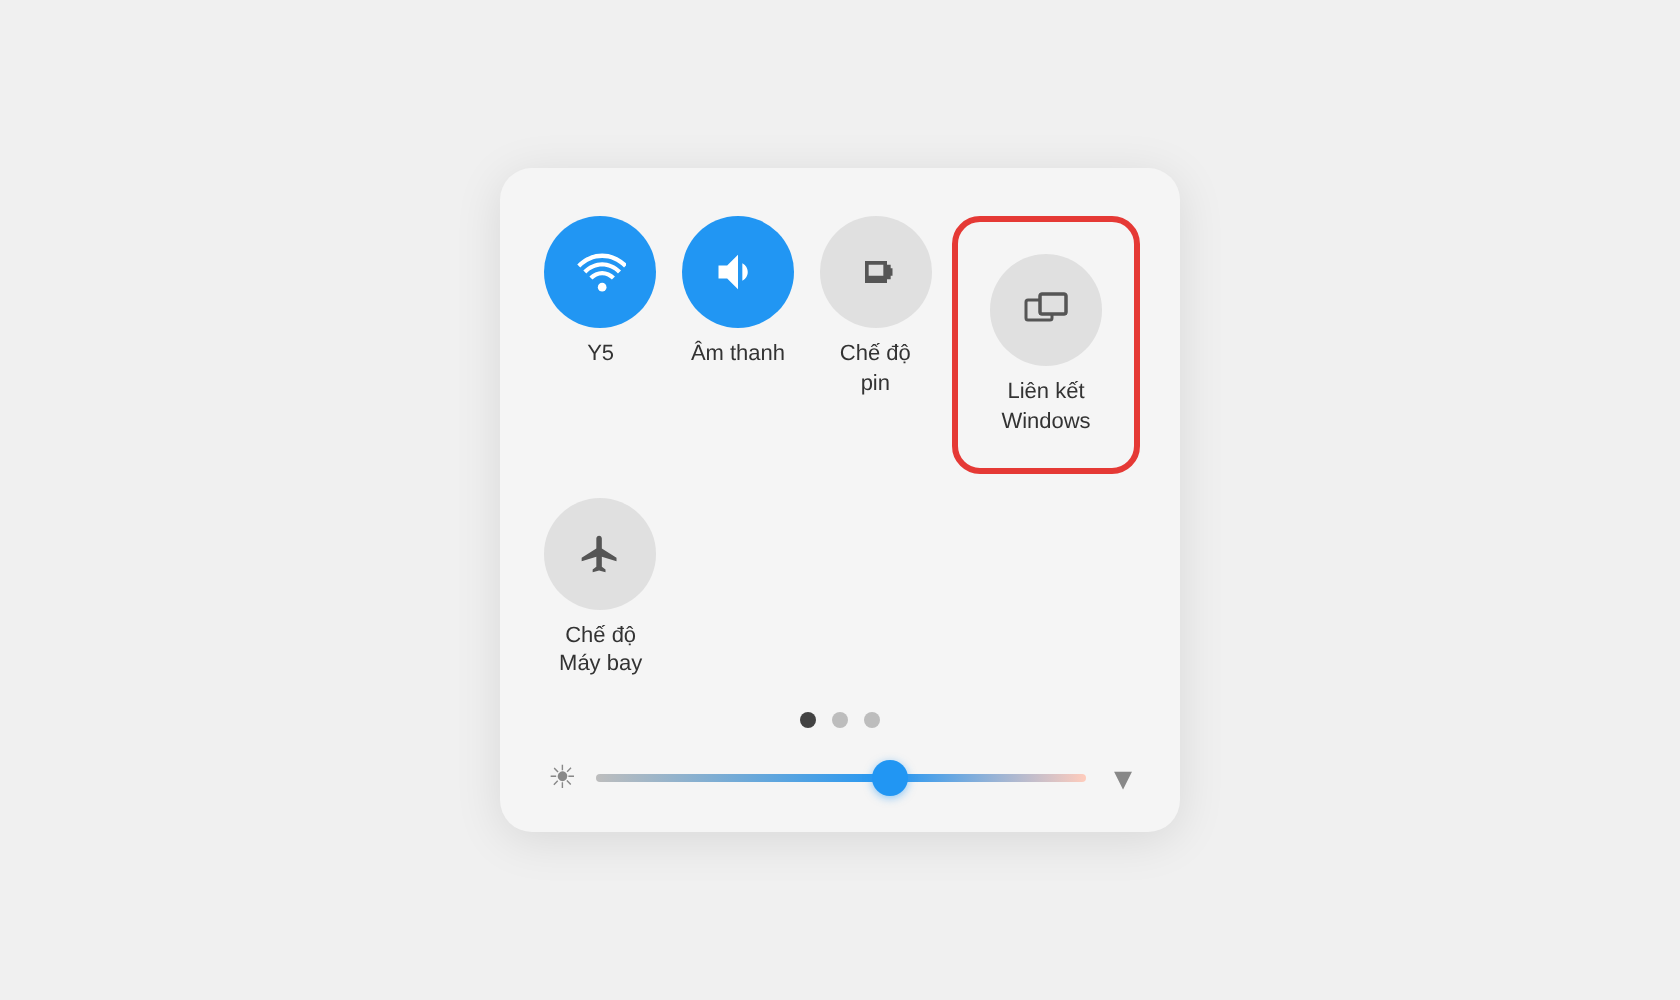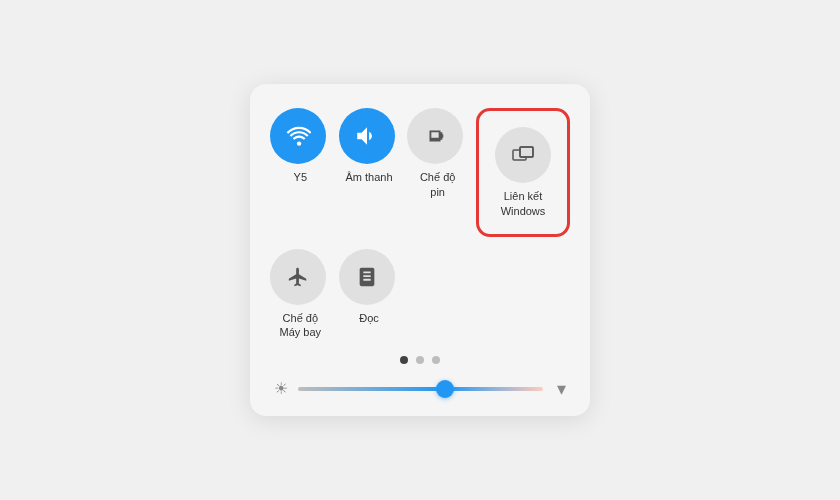--- a/index.html
+++ b/index.html
@@ -21,20 +21,21 @@
     }
     .grid {
       display: grid;
       grid-template-columns: repeat(4, 1fr);
       gap: 12px 8px;
       margin-bottom: 16px;
     }
     .tile {
       display: flex;
       flex-direction: column;
+      align-items: center;
       gap: 6px;
       cursor: pointer;
     }
     .icon-circle {
       width: 56px;
       height: 56px;
       border-radius: 50%;
       background: #e0e0e0;
       display: flex;
       align-items: center;
@@ -163,28 +164,20 @@
 
     <div class="tile">
       <div class="icon-circle">
         <svg width="22" height="22" viewBox="0 0 24 24" fill="#555">
           <path d="M21 16v-2l-8-5V3.5c0-.83-.67-1.5-1.5-1.5S10 2.67 10 3.5V9l-8 5v2l8-2.5V19l-2 1.5V22l3.5-1 3.5 1v-1.5L13 19v-5.5l8 2.5z"></path>
         </svg>
       </div>
       <span class="tile-label">Chế độ<br>Máy bay</span>
     </div>
 
-    <div class="tile">
-      <div class="icon-circle">
-        <svg width="22" height="22" viewBox="0 0 24 24" fill="#555">
-          <path d="M18 2H6c-1.1 0-2 .9-2 2v16c0 1.1.9 2 2 2h12c1.1 0 2-.9 2-2V4c0-1.1-.9-2-2-2zm-2 14H8v-2h8v2zm0-4H8v-2h8v2zm0-4H8V6h8v2z"></path>
-        </svg>
-      </div>
-      <span class="tile-label">Đọc</span>
-    </div>
 
   </div>
 
   <div class="dots">
     <div class="dot active"></div>
     <div class="dot"></div>
     <div class="dot"></div>
   </div>
 
   <div class="brightness-row">

